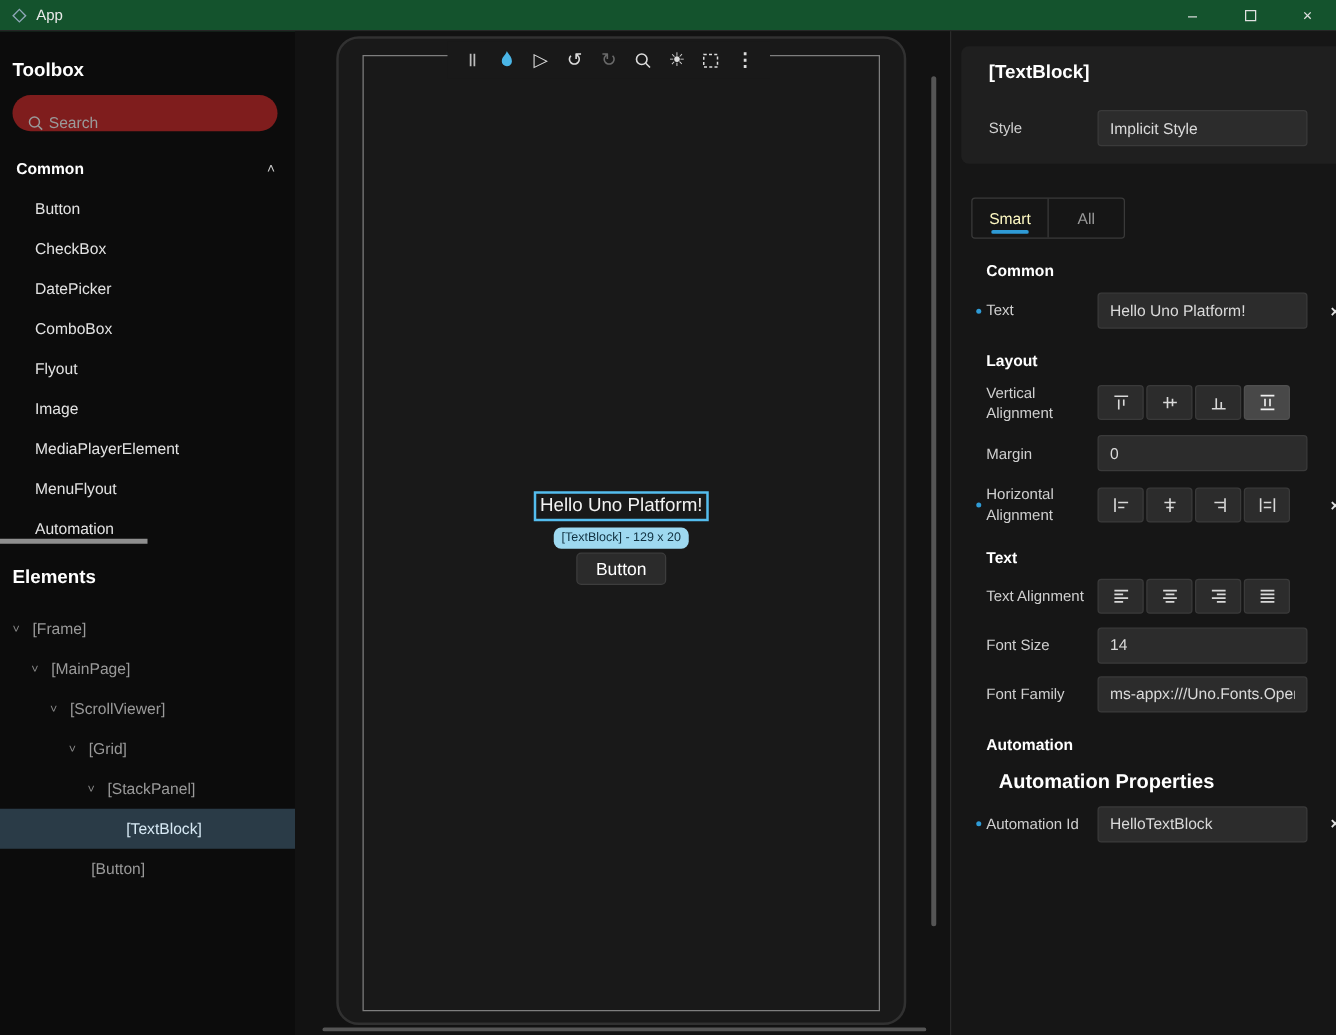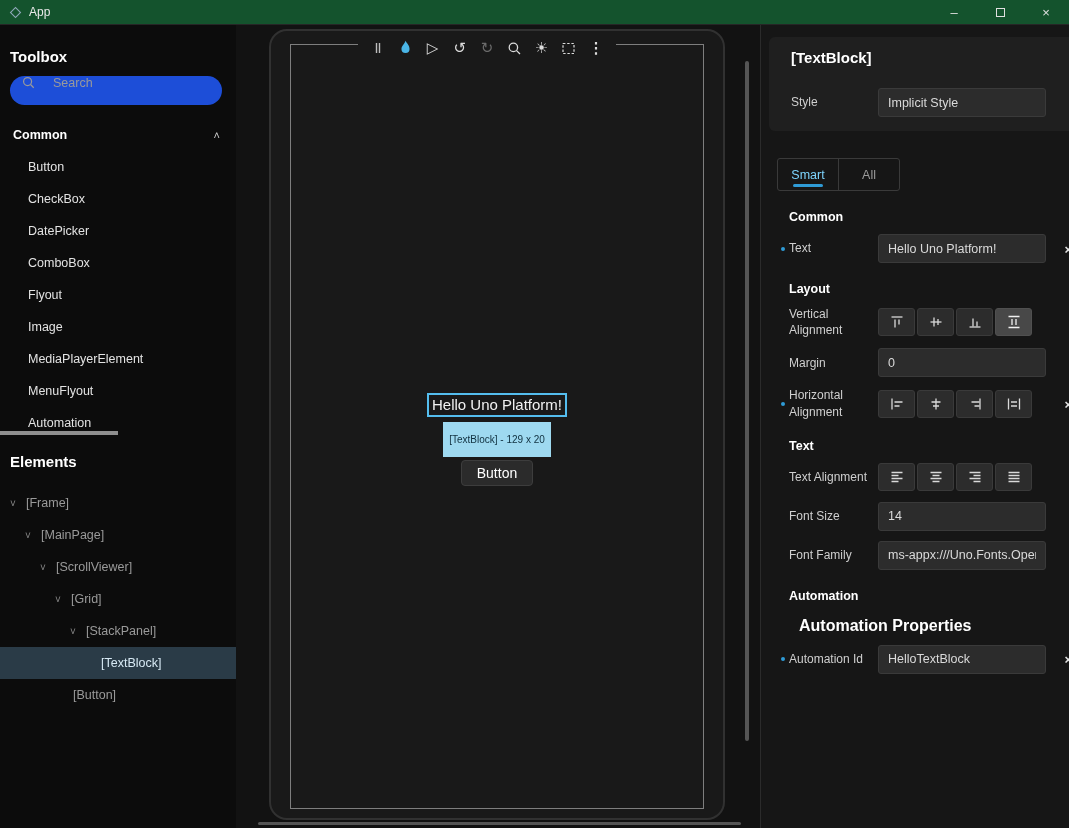--- a/index.html
+++ b/index.html
@@ -14,22 +14,22 @@
   .win-btn { width:46px; height:24px; background:none; border:none; color:#e0e0e0;
              font-size:13px; display:flex; align-items:center; justify-content:center; font-family:inherit; }
   .max-box { width:9px; height:9px; border:1px solid #e0e0e0; display:block; }
 
   .main { display:flex; height:803px; }
 
   
   .sidebar { width:236px; flex-shrink:0; background:#0c0c0c; }
   .side-title { font-size:15px; font-weight:bold; color:#fff; }
   .side-title.tb { margin:23px 0 0 10px; }
-  .search { margin:11px 14px 0 10px; height:29px; background:#1d4ed8; border-radius:15px;
-            display:flex; align-items:flex-start; padding:0 12px; gap:18px; }
+  .search { margin:11px 14px 0 10px; height:29px; background:#7f1d1d; border-radius:15px;
+            display:flex; align-items:flex-end; padding:0 12px; gap:4px; }
   .search input { background:none; border:none; outline:none; color:#ddd; width:100%;
                   font-size:12.5px; font-family:inherit; }
   .search input::placeholder { color:#9a9a9a; }
   .sec-row { margin:23px 16px 0 13px; height:14px; display:flex; align-items:center;
              justify-content:space-between; font-size:12.5px; font-weight:bold; color:#fff; }
   .chev-sm { font-size:11px; color:#cfcfcf; font-weight:normal; }
   .tool-list { margin-top:9px; }
   .tool-item { height:32px; display:flex; align-items:center; padding-left:28px;
                font-size:12.5px; color:#e3e3e3; }
   .hthumb { width:118px; height:4px; background:#8f8f8f; margin-top:-8px; }
@@ -48,21 +48,21 @@
   .dtoolbar { position:absolute; top:2px; left:87px; width:258px; height:30px; background:#191919;
               display:flex; align-items:center; justify-content:space-between; padding:0 10px; z-index:3; }
   .dicon { width:20px; height:20px; display:flex; align-items:center; justify-content:center;
            font-size:15px; color:#dcdcdc; }
   .dicon.dim { color:#6a6a6a; }
   .dicon.kebab { font-weight:bold; }
   .stack { position:absolute; left:0; right:0; top:348px; display:flex; flex-direction:column;
            align-items:center; z-index:1; }
   .sel-text { font-size:15px; color:#f2f2f2; border:2px solid #54bdee; padding:0 3px; line-height:20px; }
   .size-badge { margin-top:5px; background:#9ed9f0; color:#10303f; font-size:10px;
-                padding:12px 6px; border-radius:0; }
+                padding:3px 6px; border-radius:6px; }
   .canvas-btn { margin-top:3px; background:#2b2b2b; border:1px solid #3d3d3d; border-radius:4px;
                 color:#fff; font-size:14px; padding:4px 15px; font-family:inherit; }
   .vscroll { position:absolute; right:11px; top:36px; width:4px; height:680px;
              background:#555; border-radius:2px; }
   .hscroll { position:absolute; left:22px; bottom:3px; height:3px; width:483px;
              background:#555; border-radius:2px; }
 
   
   .props { width:309px; flex-shrink:0; background:#161616; border-left:1px solid #2b2b2b;
            position:relative; overflow:hidden; }
@@ -72,21 +72,21 @@
   .style-row { display:flex; align-items:center; margin-top:22px; }
   .style-row .plabel { width:87px; }
   .plabel { font-size:12px; color:#cfcfcf; line-height:1.35; }
   .pinput { width:168px; height:29px; background:#2c2c2c; border:1px solid #3a3a3a; border-radius:3px;
             color:#dadada; font-size:12.5px; padding:0 9px; font-family:inherit; outline:none; }
   .tabs { margin:27px 0 0 16px; width:123px; height:33px; border:1px solid #3a3a3a;
           border-radius:3px; display:flex; }
   .tab { flex:1; display:flex; align-items:center; justify-content:center; font-size:12.5px;
          color:#9a9a9a; position:relative; }
   .tab + .tab { border-left:1px solid #3a3a3a; }
-  .tab.active { color:#7dd3fc; }
+  .tab.active { color:#fef9c3; }
   .tab.active::after { content:""; position:absolute; bottom:3px; left:50%; transform:translateX(-50%);
                        width:30px; height:3px; border-radius:2px; background:#2f9bd6; }
   .sec-title { margin:19px 0 0 28px; font-size:12.5px; font-weight:bold; color:#fff; }
   .sub-title { margin:14px 0 4px 38px; font-size:16px; font-weight:bold; color:#fff; }
   .prow { position:relative; display:flex; align-items:center; margin-top:10px;
           padding-left:28px; min-height:29px; }
   .prow .plabel { width:89px; padding-right:6px; }
   .dot { position:absolute; left:20px; top:50%; margin-top:-2px; width:4px; height:4px;
          border-radius:50%; background:#2f9bd6; }
   .btn-group { display:flex; gap:2px; }

